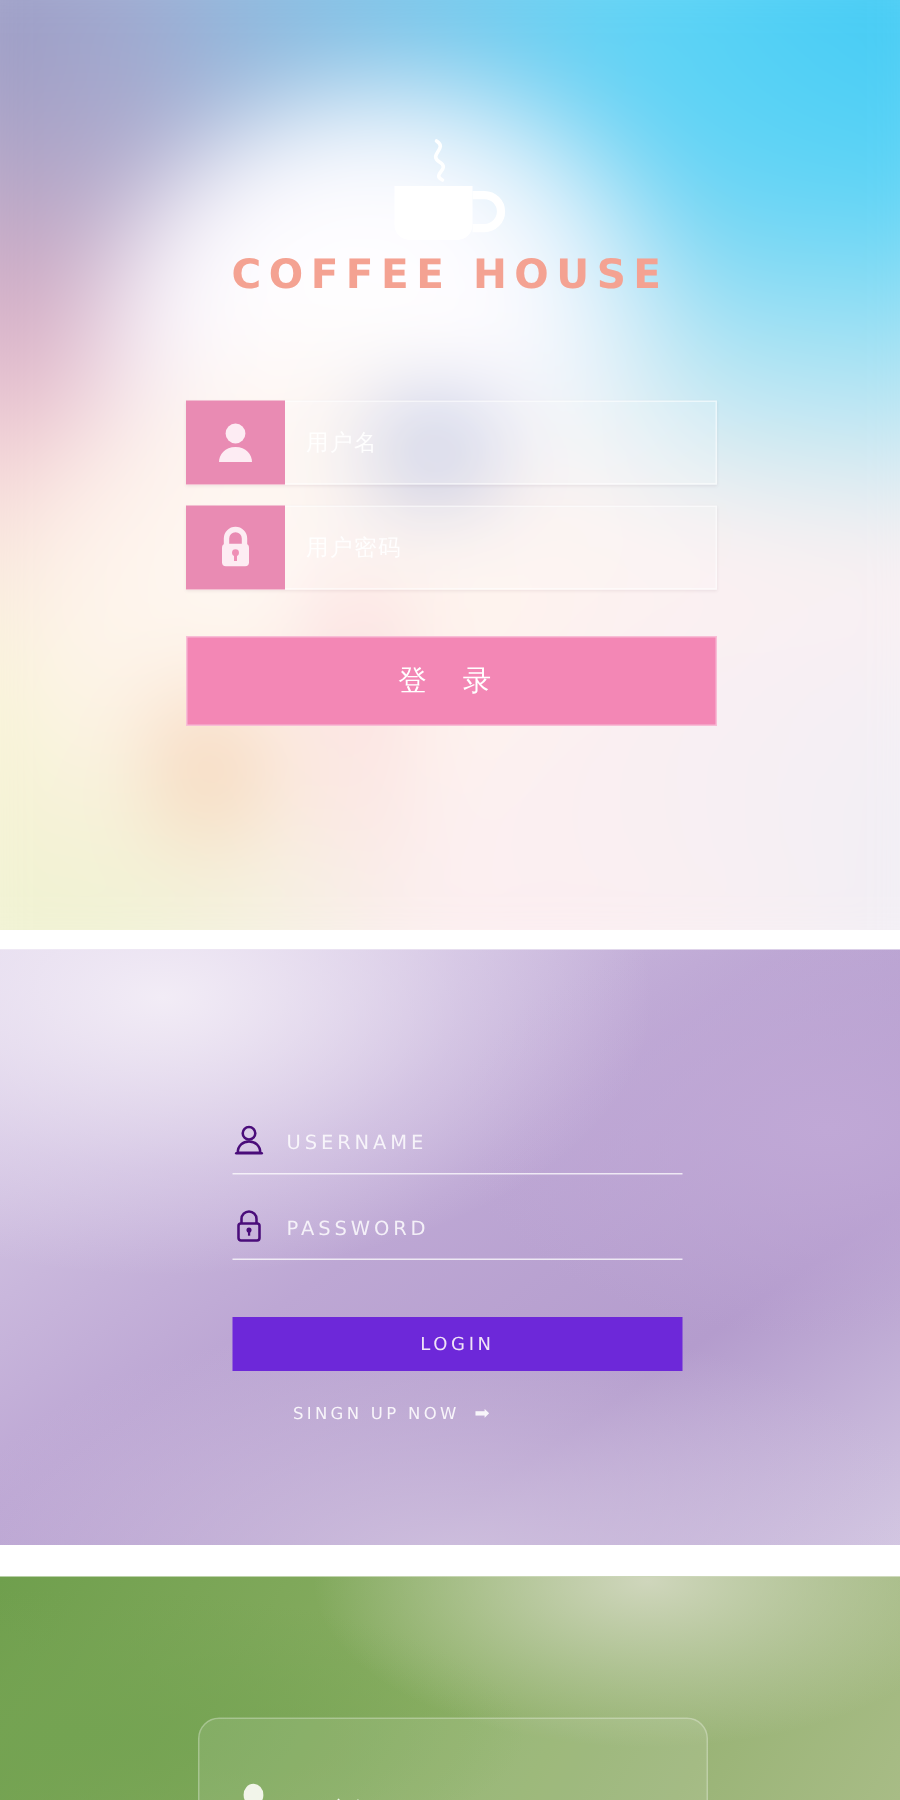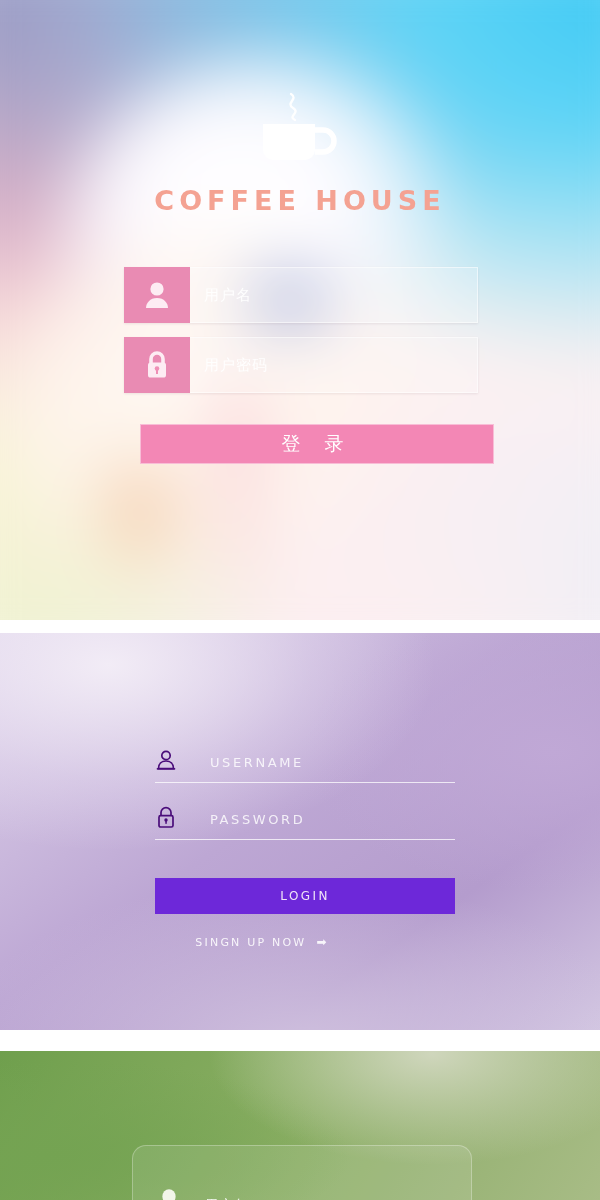--- a/index.html
+++ b/index.html
@@ -89,21 +89,20 @@
   .brand {
     position: absolute;
     left: 0; top: 168px;
     width: 600px;
     text-align: center;
     font-size: 27px;
     font-weight: bold;
     letter-spacing: 5px;
     color: #f4a292;
     font-family: "DejaVu Sans", sans-serif;
-    margin-top: 17px;
   }
 
   .field-row {
     position: absolute;
     left: 124px;
     width: 354px;
     height: 56px;
     display: flex;
     align-items: stretch;
     box-shadow: 0 1px 2px rgba(120,90,110,0.12);
@@ -129,33 +128,32 @@
   }
   .field-placeholder {
     font-size: 15px;
     color: rgba(255,255,255,0.92);
     letter-spacing: 1px;
     font-family: "DejaVu Sans", sans-serif;
   }
   #login-button-cn {
     position: absolute;
     left: 124px; top: 424px;
-    width: 354px; height: 40px;
+    width: 354px; height: 60px;
     background: #f387b5;
     border: 1px solid rgba(255,255,255,0.45);
     box-sizing: border-box;
     display: flex;
     align-items: center;
     justify-content: center;
     color: #ffffff;
     font-size: 19px;
     letter-spacing: 9px;
     font-family: "DejaVu Sans", sans-serif;
     cursor: pointer;
-    margin-left: 16px;
   }
 
   
   #section-purple {
     position: absolute;
     left: 0; top: 633px;
     width: 600px; height: 397px;
     overflow: hidden;
     background:
       radial-gradient(70% 60% at 18% 8%, #f2ecf6 0%, rgba(238,230,245,0.35) 48%, rgba(230,220,240,0) 78%),
@@ -167,21 +165,20 @@
     position: absolute;
     left: 155px;
     width: 300px;
   }
   .purple-field.pf1 { top: 748px; }
   .purple-field.pf2 { top: 805px; }
   .pf-inner {
     display: flex;
     align-items: center;
     height: 28px;
-    gap: 19px;
   }
   .pf-label {
     margin-left: 14px;
     font-size: 13px;
     letter-spacing: 2.6px;
     color: rgba(255,255,255,0.82);
     font-family: "DejaVu Sans", sans-serif;
   }
   .pf-underline {
     margin-top: 6px;

